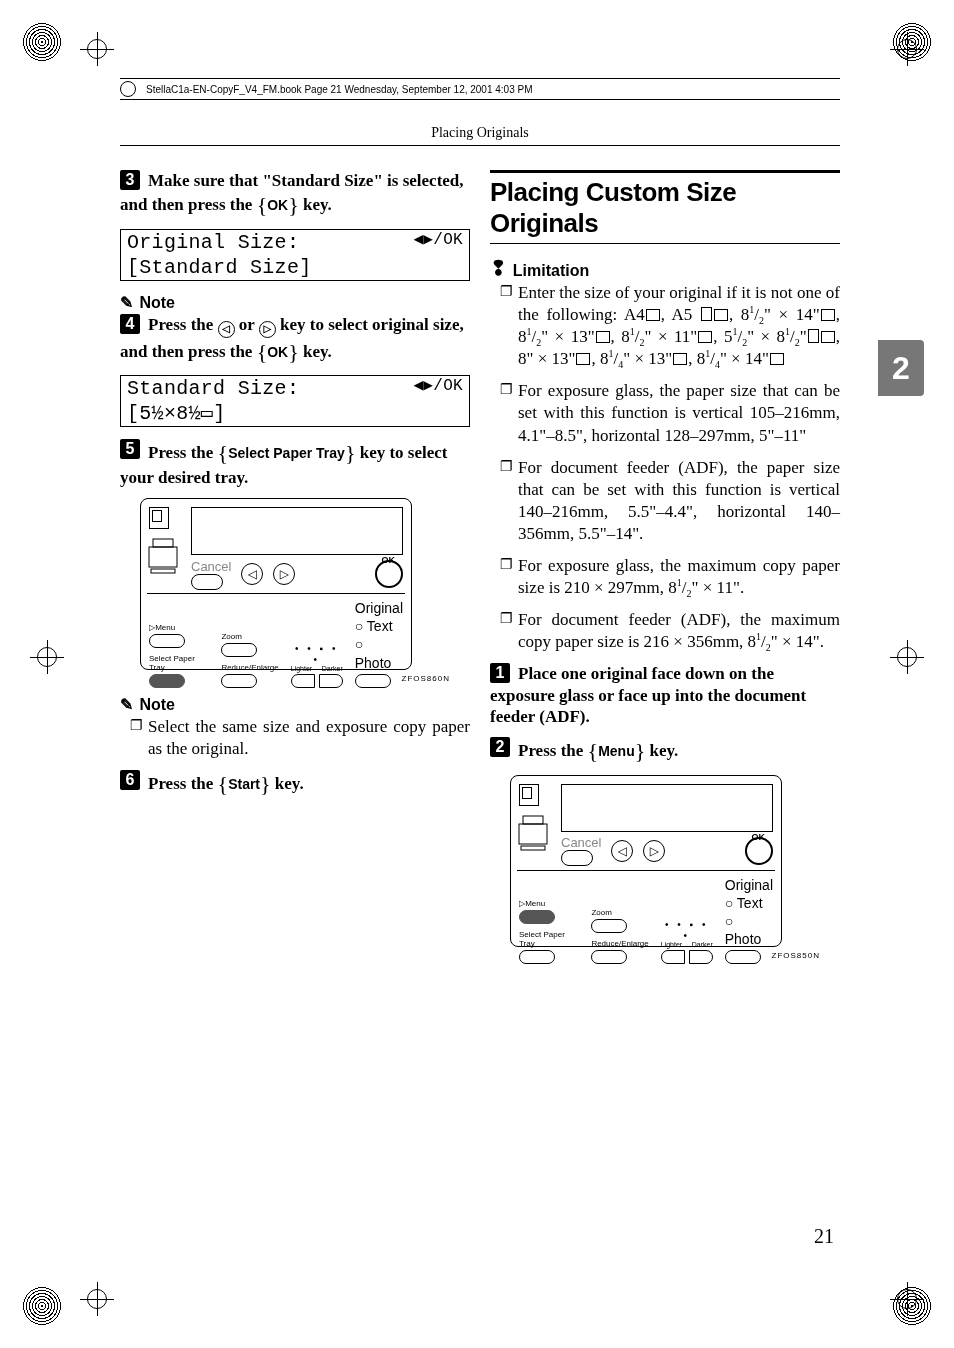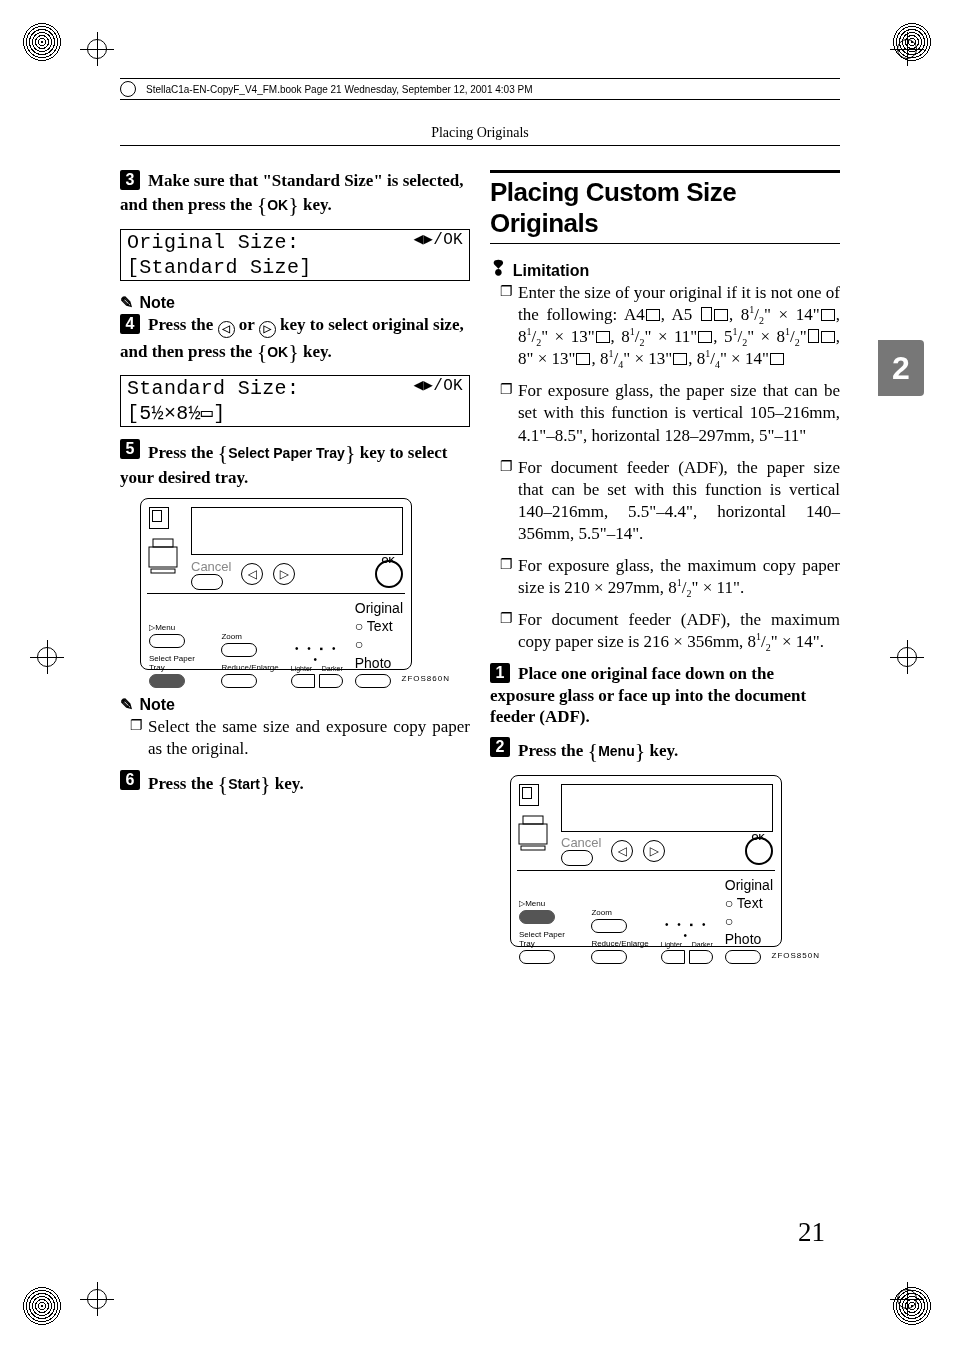--- a/index.html
+++ b/index.html
@@ -200,23 +200,23 @@
     font-family: Arial, sans-serif;
     font-size: 32px;
     font-weight: bold;
     display: flex;
     align-items: center;
     justify-content: center;
     border-radius: 0 4px 4px 0;
   }
   .folio {
     position: absolute;
-    right: 129px;
+    right: 120px;
     bottom: 100px;
-    font-size: 27px;
+    font-size: 20px;
   }
   .orient { display:inline-block; width:12px; height:10px; border:1px solid #000; vertical-align: -1px; margin: 0 1px;}
   .orient.p { width:9px; height:12px;}
   sup, sub { font-size: 10px; line-height: 0;}
   .circkey {
     display:inline-block; width:15px; height:15px; border:1.3px solid #000; border-radius:50%;
     font-size:10px; text-align:center; line-height:14px; vertical-align:-2px;
   }
 
   

